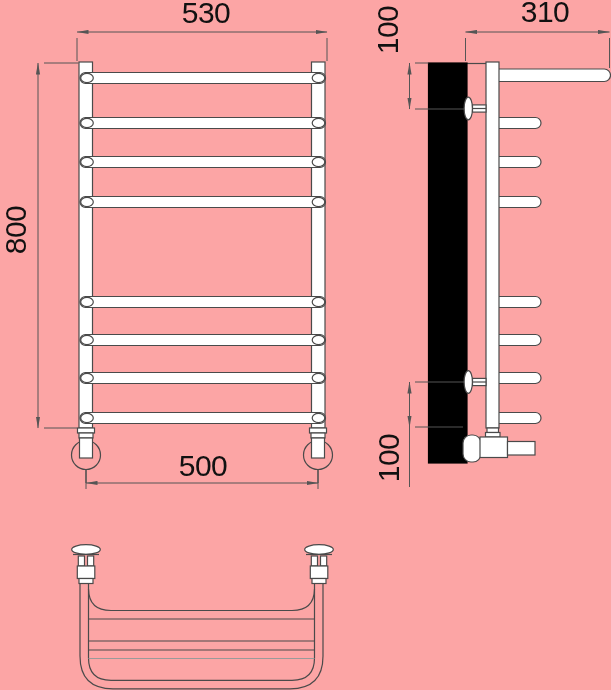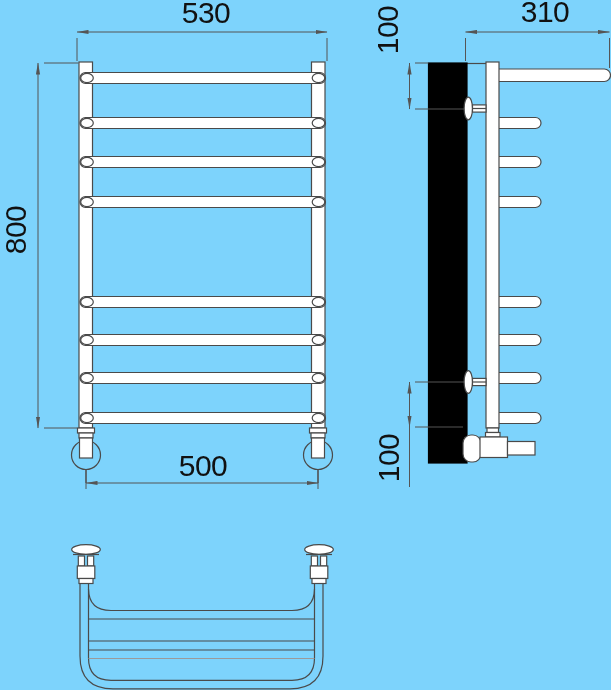--- a/index.html
+++ b/index.html
@@ -1,16 +1,16 @@
 <!DOCTYPE html>
 <html><head>
 <meta charset="utf-8">
 <style>
   html,body { margin:0; padding:0; background:#ffffff; }
-  .canvas { position:relative; width:611px; height:690px; background:#7dd3fc; overflow:hidden;
+  .canvas { position:relative; width:611px; height:690px; background:#fca5a5; overflow:hidden;
             font-family:"Liberation Sans", sans-serif; }
   svg { display:block; }
   
   .ol  { fill:#ffffff; stroke:#4a4a4a; stroke-width:1.2; }
   
   .ln  { fill:none; stroke:#4a4a4a; stroke-width:1.2; }
   .lng { fill:none; stroke:#9a9a9a; stroke-width:1; }
   
   .dim { fill:none; stroke:#555555; stroke-width:1; }
   

